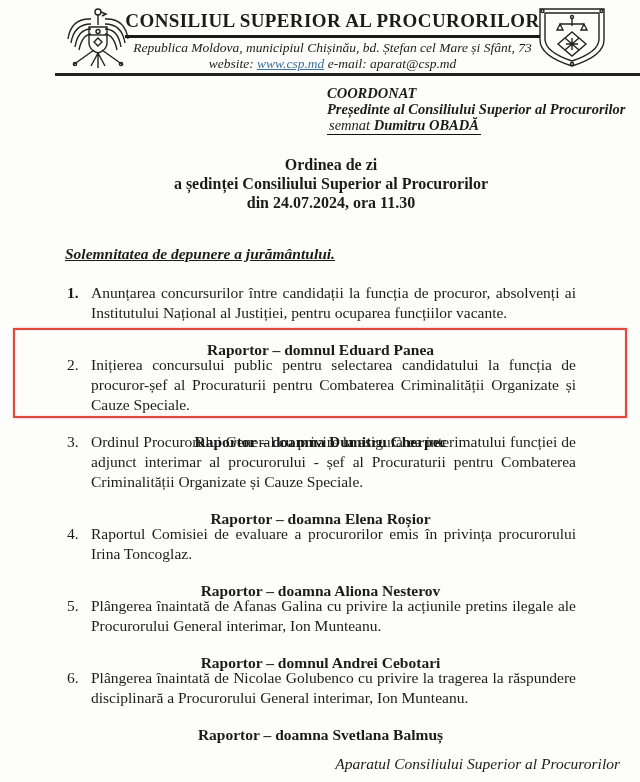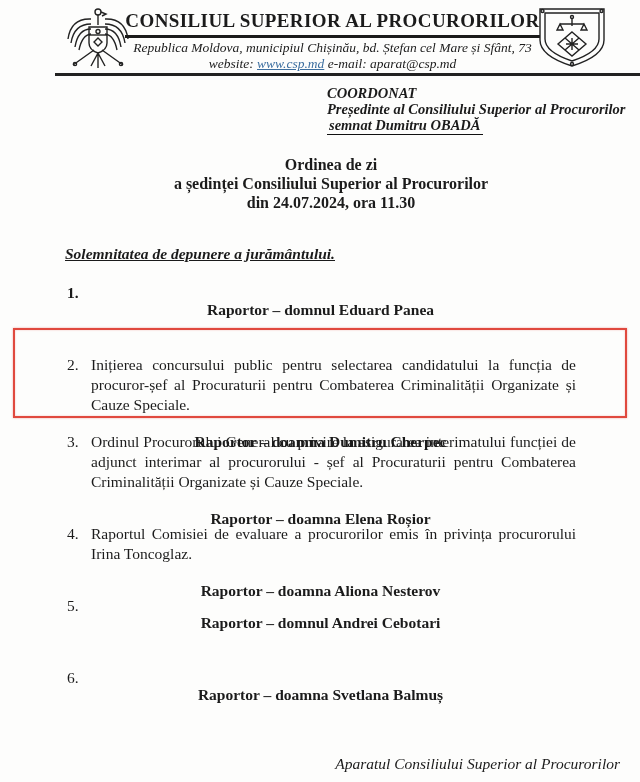--- a/index.html
+++ b/index.html
@@ -28,21 +28,21 @@
   .weblink{color:#3c6e9f;text-decoration:underline;}
   .header-rule{
     position:absolute;left:55px;top:73px;width:585px;border-top:3px solid #222;
   }
   
   .approval{
     position:absolute;left:300px;top:85px;
     font-size:14.5px;line-height:16px;font-weight:bold;font-style:italic;margin-left:27px;
   }
   .signed{display:inline-block;border-bottom:1.5px solid #111;padding:0 2px 1px 2px;}
-  .signed-label{font-weight:bold;font-style:italic;}
+  .signed-label{font-weight:normal;font-style:italic;}
   
   .doc-title{
     position:absolute;left:0;top:155px;width:100%;
     text-align:center;font-weight:bold;font-size:16px;line-height:19px;padding-left:11px;
   }
   
   .section-heading{
     position:absolute;left:65px;top:245px;
     font-weight:bold;font-style:italic;font-size:15.5px;
     text-decoration:underline;
@@ -138,20 +138,21 @@
     <div>Ordinea de zi</div>
     <div>a ședinței Consiliului Superior al Procurorilor</div>
     <div>din 24.07.2024, ora 11.30</div>
   </div>
 
   <div class="section-heading">Solemnitatea de depunere a jurământului.</div>
 
   <div class="item item-1">
     <div class="item-body">
       <span class="item-num bold">1.</span>
+      <span>Anunțarea concursurilor între candidații la funcția de procuror, absolvenți ai Institutului Național al Justiției, pentru ocuparea funcțiilor vacante.</span>
     </div>
     <div class="raportor">Raportor – domnul Eduard Panea</div>
   </div>
 
   <div class="item item-2">
     <div class="item-body">
       <span class="item-num">2.</span>
       <span>Inițierea concursului public pentru selectarea candidatului la funcția de procuror-șef al Procuraturii pentru Combaterea Criminalității Organizate și Cauze Speciale.</span>
     </div>
     <div class="raportor">Raportor – doamna Dumitru Cherpec</div>
@@ -169,27 +170,29 @@
     <div class="item-body">
       <span class="item-num">4.</span>
       <span>Raportul Comisiei de evaluare a procurorilor emis în privința procurorului Irina Toncoglaz.</span>
     </div>
     <div class="raportor">Raportor – doamna Aliona Nesterov</div>
   </div>
 
   <div class="item item-5">
     <div class="item-body">
       <span class="item-num">5.</span>
+      <span>Plângerea înaintată de Afanas Galina cu privire la acțiunile pretins ilegale ale Procurorului General interimar, Ion Munteanu.</span>
     </div>
     <div class="raportor">Raportor – domnul Andrei Cebotari</div>
   </div>
 
   <div class="item item-6">
     <div class="item-body">
       <span class="item-num">6.</span>
+      <span>Plângerea înaintată de Nicolae Golubenco cu privire la tragerea la răspundere disciplinară a Procurorului General interimar, Ion Munteanu.</span>
     </div>
     <div class="raportor">Raportor – doamna Svetlana Balmuș</div>
   </div>
 
   <div class="highlight-box"></div>
 
   <div class="doc-footer">Aparatul Consiliului Superior al Procurorilor</div>
 
 </div>
 

